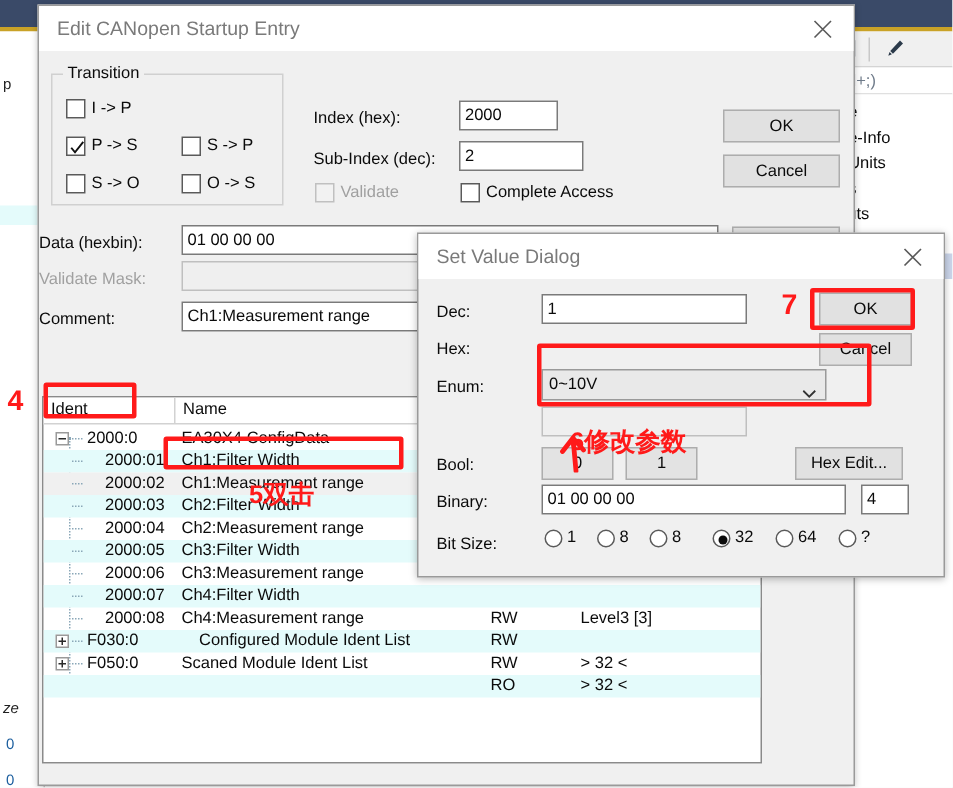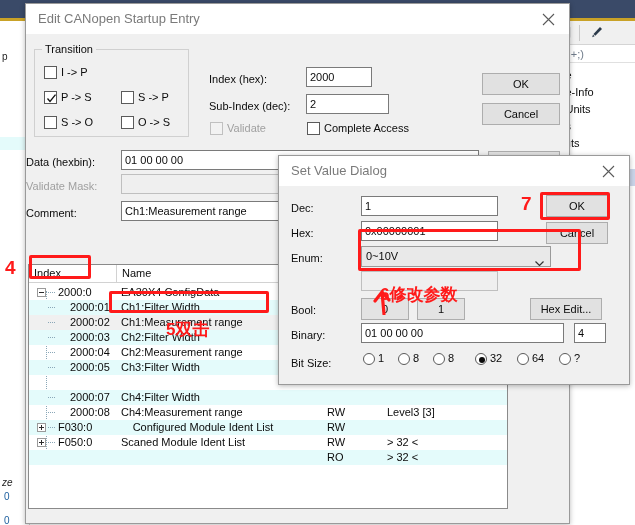--- a/index.html
+++ b/index.html
@@ -227,21 +227,21 @@
 <div id="root">
 
   <div class="bg">
     <div class="bg-titlebar"></div>
     <div class="bg-accentline"></div>
     <div class="bg-whitearea"></div>
 
     <div class="bg-leftpane">
       <div class="ltext" style="top:30px;">p</div>
       <div class="bg-cyanband" style="top:116px;"></div>
-      <div class="ltext" style="top:456px;font-style:italic;">ze</div>
+      <div class="ltext" style="top:446px;font-style:italic;">ze</div>
       <div class="lnum" style="top:470px;">0</div>
       <div class="lnum" style="top:494px;">0</div>
     </div>
 
     <div class="bg-toolbar">
       <div class="tb-icon" style="left:8px;">
         <svg width="14" height="14" viewBox="0 0 14 14">
           <path d="M2 5h8l-2-2M12 9H4l2 2" stroke="#9aa4b0" stroke-width="1.3" fill="none" stroke-linecap="round"></path>
         </svg>
       </div>
@@ -366,21 +366,21 @@
       <div class="btn" style="left:462px; top:117px; width:72px;">Hex Edit...</div>
 
       <div class="lbl dim" style="left:0px; top:145px;">Validate Mask:</div>
       <div class="tf dis" style="left:95px; top:140px; width:358px;"></div>
 
       <div class="lbl" style="left:0px; top:172px;">Comment:</div>
       <div class="tf" style="left:95px; top:167px; width:358px;">Ch1:Measurement range</div>
 
       <div class="odtree" style="left:2px; top:230px; width:480px; height:245px;">
         <div class="od-head">
-          <div class="hc" style="left:0; width:88px;">Index</div>
+          <div class="hc" style="left:0; width:88px;">Ident</div>
           <div class="hc" style="left:88px; width:196px;">Name</div>
         </div>
 
         <div class="od-vline" style="left:17px; top:26px; height:166px;"></div>
 
         <div class="od-row" style="top:20px;">
           <span class="od-exp" style="left:8px;">
               <i class="h"></i>
             </span>
           <span class="od-dash" style="left:19px;"></span>
@@ -411,20 +411,25 @@
           <span class="od-c" style="left:41px; width:60px;">2000:04</span>
           <span class="od-c" style="left:92px; width:190px;">Ch2:Measurement range</span>
         </div>
 
         <div class="od-row alt" style="top:95px;">
           <span class="od-dash" style="left:19px;"></span>
           <span class="od-c" style="left:41px; width:60px;">2000:05</span>
           <span class="od-c" style="left:92px; width:190px;">Ch3:Filter Width</span>
         </div>
 
+        <div class="od-row" style="top:110px;">
+          <span class="od-dash" style="left:19px;"></span>
+          <span class="od-c" style="left:41px; width:60px;">2000:06</span>
+          <span class="od-c" style="left:92px; width:190px;">Ch3:Measurement range</span>
+        </div>
 
         <div class="od-row alt" style="top:125px;">
           <span class="od-dash" style="left:19px;"></span>
           <span class="od-c" style="left:41px; width:60px;">2000:07</span>
           <span class="od-c" style="left:92px; width:190px;">Ch4:Filter Width</span>
         </div>
 
         <div class="od-row" style="top:140px;">
           <span class="od-dash" style="left:19px;"></span>
           <span class="od-c" style="left:41px; width:60px;">2000:08</span>
@@ -472,21 +477,20 @@
           <path d="M1 1L12 12M12 1L1 12" stroke="#5a5a5a" stroke-width="1.1"></path>
         </svg>
       </span>
     </div>
 
     <div class="dlg-body" style="height:200px;">
       <div class="lbl" style="left:12px; top:15px;">Dec:</div>
       <div class="tf" style="left:82px; top:10px; width:137px;">1</div>
 
       <div class="lbl" style="left:12px; top:40px;">Hex:</div>
-      <div class="tf" style="left:82px; top:35px; width:137px;">0x00000001</div>
 
       <div class="lbl" style="left:12px; top:65px;">Enum:</div>
       <div class="combo" style="left:82px; top:60px; width:190px;">
         <span>0~10V</span>
         <span class="combo-arrow">
           <svg width="9" height="6" viewBox="0 0 9 6">
               <path d="M0.5 0.5L4.5 4.5 8.5 0.5" stroke="#333" stroke-width="1.2" fill="none"></path>
             </svg>
         </span>
       </div>

